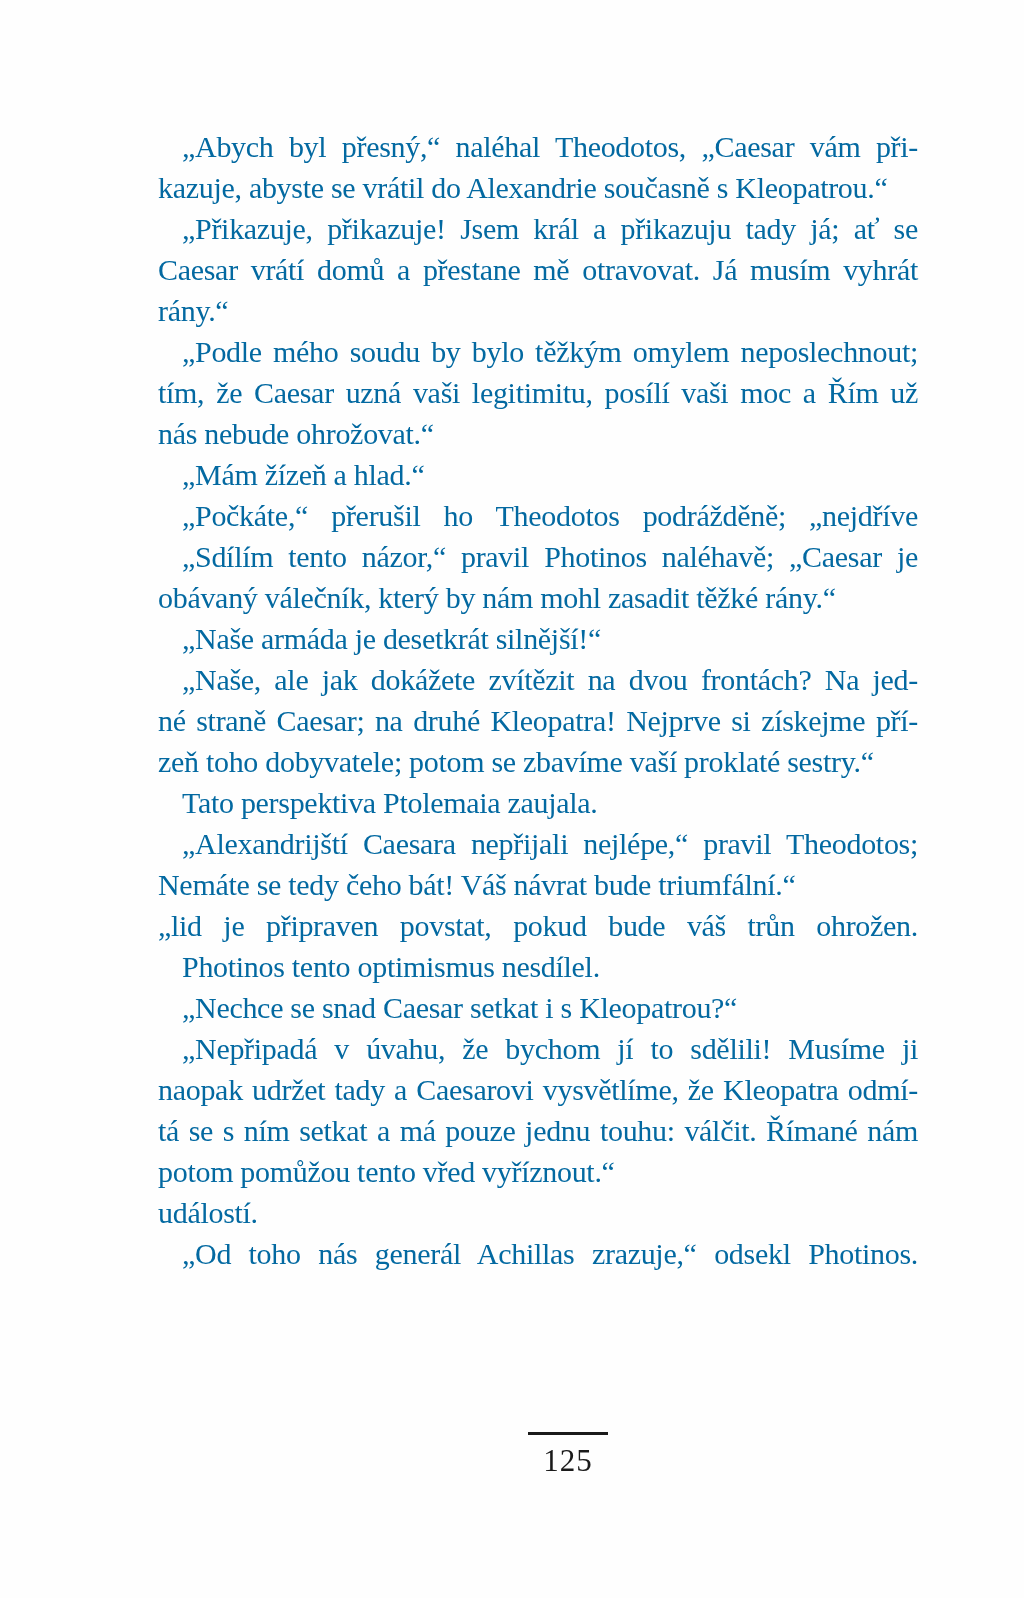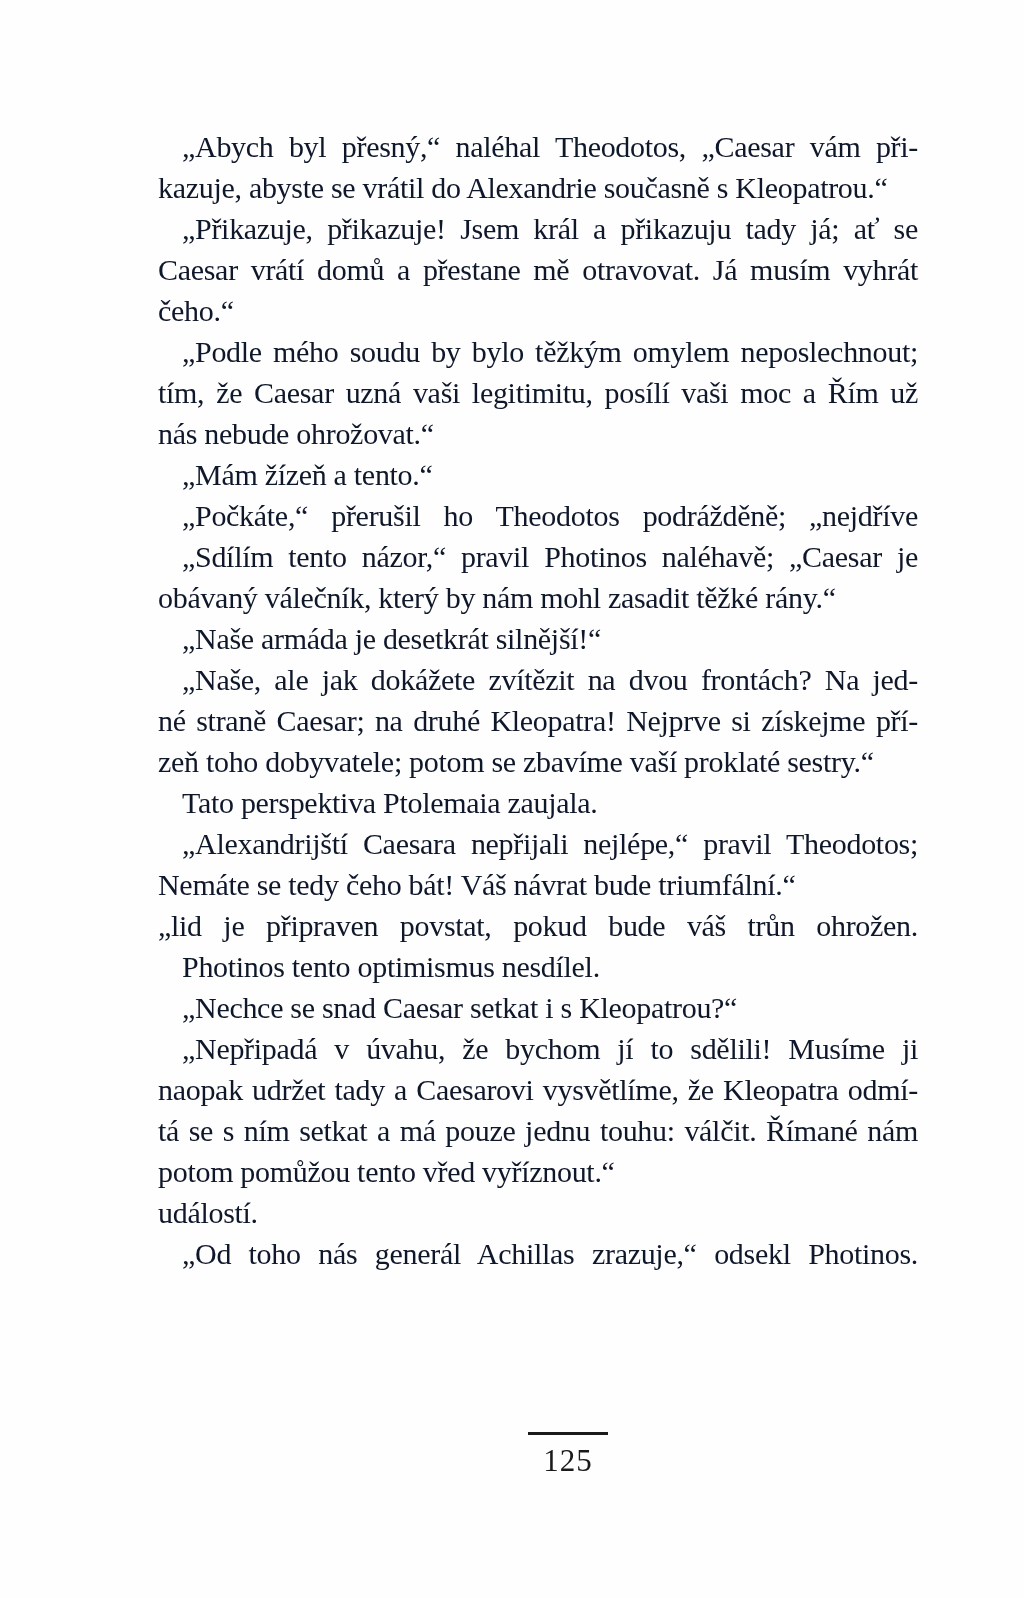--- a/index.html
+++ b/index.html
@@ -22,21 +22,21 @@
     top: 126px;
     width: 760px;
   }
   .line {
     font-size: 30px;
     line-height: 41px;
     height: 41px;
     letter-spacing: -0.3px;
     white-space: nowrap;
     text-align: left;
-    color: #0f172a;
+    color: #0369a1;
   }
   .line.just {
     white-space: normal;
     text-align: justify;
     text-align-last: justify;
   }
   .line.indent {
     text-indent: 24px;
   }
   .footer {
@@ -65,25 +65,25 @@
 </head>
 <body>
 
 <div class="page">
 
   <div class="text-block">
     <div class="line indent just">„Abych byl přesný,“ naléhal Theodotos, „Caesar vám při-</div>
     <div class="line">kazuje, abyste se vrátil do Alexandrie současně s Kleopatrou.“</div>
     <div class="line indent just">„Přikazuje, přikazuje! Jsem král a přikazuju tady já; ať se</div>
     <div class="line just">Caesar vrátí domů a přestane mě otravovat. Já musím vyhrát</div>
-    <div class="line">čeho.“</div>
+    <div class="line">rány.“</div>
     <div class="line indent just">„Podle mého soudu by bylo těžkým omylem neposlechnout;</div>
     <div class="line just">tím, že Caesar uzná vaši legitimitu, posílí vaši moc a Řím už</div>
     <div class="line">nás nebude ohrožovat.“</div>
-    <div class="line indent">„Mám žízeň a tento.“</div>
+    <div class="line indent">„Mám žízeň a hlad.“</div>
     <div class="line indent just">„Počkáte,“ přerušil ho Theodotos podrážděně; „nejdříve</div>
     <div class="line indent just">„Sdílím tento názor,“ pravil Photinos naléhavě; „Caesar je</div>
     <div class="line">obávaný válečník, který by nám mohl zasadit těžké rány.“</div>
     <div class="line indent">„Naše armáda je desetkrát silnější!“</div>
     <div class="line indent just">„Naše, ale jak dokážete zvítězit na dvou frontách? Na jed-</div>
     <div class="line just">né straně Caesar; na druhé Kleopatra! Nejprve si získejme pří-</div>
     <div class="line">zeň toho dobyvatele; potom se zbavíme vaší proklaté sestry.“</div>
     <div class="line indent">Tato perspektiva Ptolemaia zaujala.</div>
     <div class="line indent just">„Alexandrijští Caesara nepřijali nejlépe,“ pravil Theodotos;</div>
     <div class="line">Nemáte se tedy čeho bát! Váš návrat bude triumfální.“</div>

